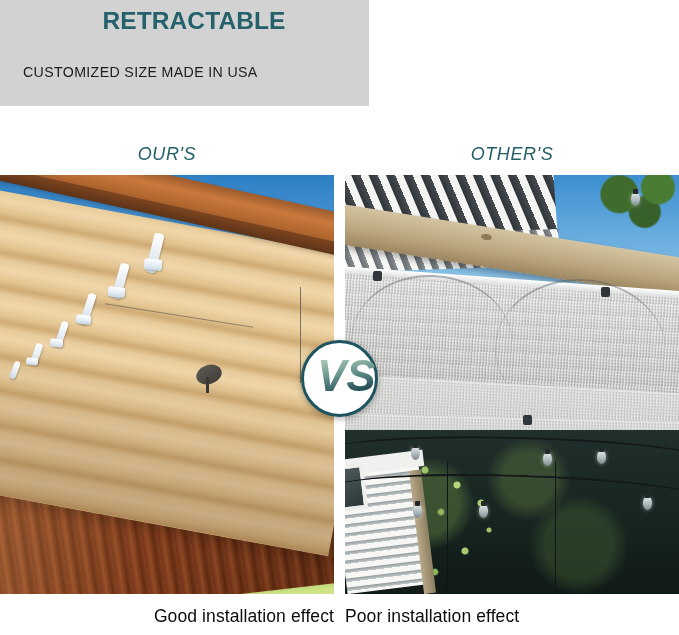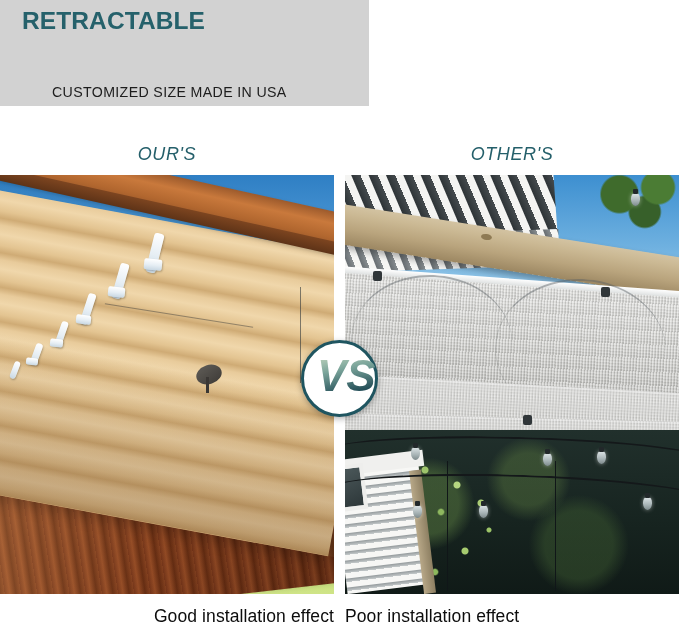--- a/index.html
+++ b/index.html
@@ -29,31 +29,30 @@
     position: absolute;
     left: 22px;
     top: 8px;
     width: 344px;
     color: #25616b;
     font-size: 24.5px;
     font-weight: bold;
     line-height: 25.5px;
     letter-spacing: 0.1px;
   }
-  #header-title .line { display: block; white-space: nowrap; }
+  #header-title .line { display: block; white-space: nowrap; text-align: center; }
   #header-subtitle {
     position: absolute;
     left: 23px;
-    top: 84px;
+    top: 64px;
     color: #1d1d1d;
     font-size: 14.2px;
     font-weight: normal;
     letter-spacing: 0.35px;
     white-space: nowrap;
-    margin-left: 29px;
   }
 
   
   .col-label {
     position: absolute;
     top: 144px;
     color: #245f6a;
     font-size: 18px;
     font-weight: normal;
     font-style: italic;

